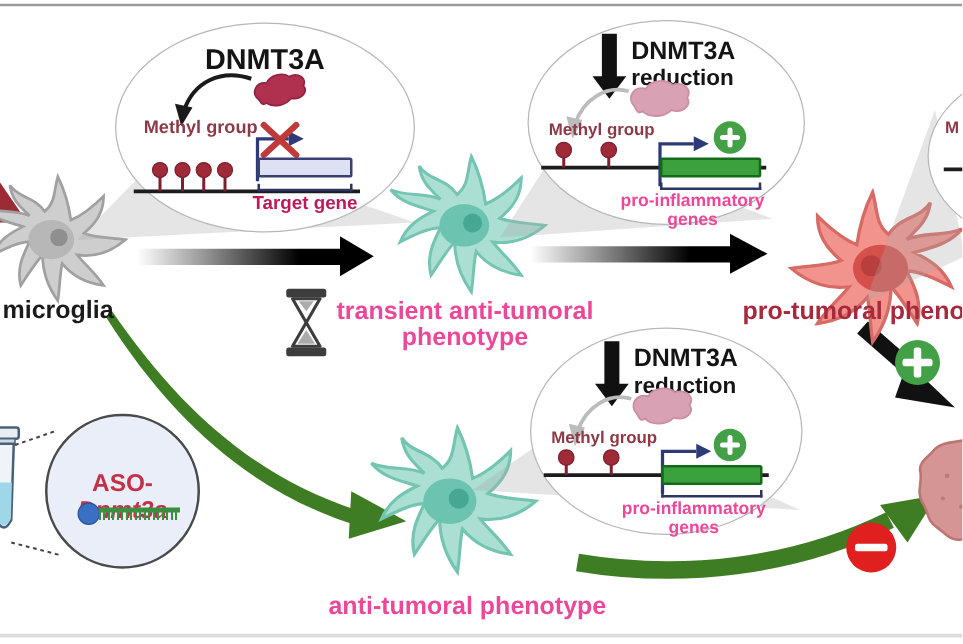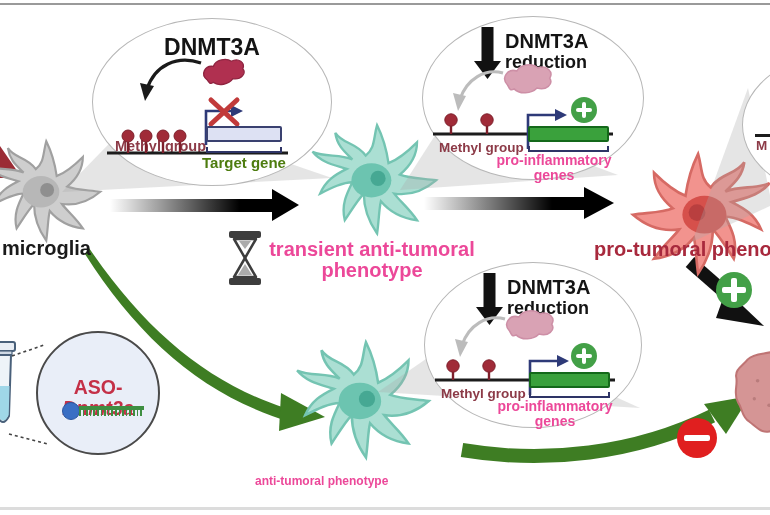--- a/index.html
+++ b/index.html
@@ -6,22 +6,22 @@
   #stage{position:relative;width:770px;height:515px;overflow:hidden;background:#fff;
          font-family:"Liberation Sans",sans-serif;}
   #stage *{box-sizing:border-box;}
   .abs{position:absolute;}
   svg.abs{overflow:visible;}
   .hairline{position:absolute;left:0;width:770px;}
   .ellipse{position:absolute;background:#fff;border:1.6px solid #b7b7b7;border-radius:50%;}
   .lbl{position:absolute;font-weight:700;line-height:1.06;}
   .green{color:#ec4899;}
   .darkred{color:#a8293d;}
-  .maroon{color:#8c3a47;font-weight:700;margin-top:44px;}
-  .navy{color:#4d7c0f;font-weight:700;}
+  .maroon{color:#8c3a47;font-weight:700;}
+  .navy{color:#be185d;font-weight:700;}
   .bracket{position:absolute;border-left:2px solid #2e3466;border-right:2px solid #2e3466;border-bottom:2px solid #2e3466;height:6px;}
   .genebox{position:absolute;border-radius:2px;}
   .plus-badge{position:absolute;border-radius:50%;background:#43a047;}
   .plus-badge i{position:absolute;background:#fff;border-radius:2px;display:block;}
   .plus-badge .h{left:18%;top:42%;width:64%;height:16%;}
   .plus-badge .v{left:42%;top:18%;width:16%;height:64%;}
   .minus-badge{position:absolute;border-radius:50%;background:#e01f1f;}
   .minus-badge i{position:absolute;left:17%;top:42%;width:66%;height:16%;background:#fff;border-radius:2px;display:block;}
   .comb-bar{position:absolute;background:#3e8e41;}
   .comb{position:absolute;background:repeating-linear-gradient(90deg,#3e8e41 0 1.6px,transparent 1.6px 3.6px);}
@@ -262,15 +262,15 @@
     </div>
   <div class="minus-badge" style="left:677px;top:418px;width:40px;height:40px;">
       <i></i>
     </div>
 
   <div class="lbl" style="left:2px;top:238px;font-size:20px;color:#1a1a1a;">microglia</div>
   <div class="lbl green" style="left:263px;top:239px;width:218px;text-align:center;font-size:20px;"><span>transient anti-tumoral</span><br>
     <span>phenotype</span>
   </div>
   <div class="lbl darkred" style="left:594px;top:239px;width:176px;white-space:nowrap;overflow:hidden;font-size:20px;">pro-tumoral phenotype</div>
-  <div class="lbl green" style="left:255px;top:475px;width:230px;text-align:left;font-size:12px;">anti-tumoral phenotype</div>
+  <div class="lbl green" style="left:255px;top:475px;width:230px;text-align:right;font-size:20px;">anti-tumoral phenotype</div>
 
 </div>
 
 </body></html>

